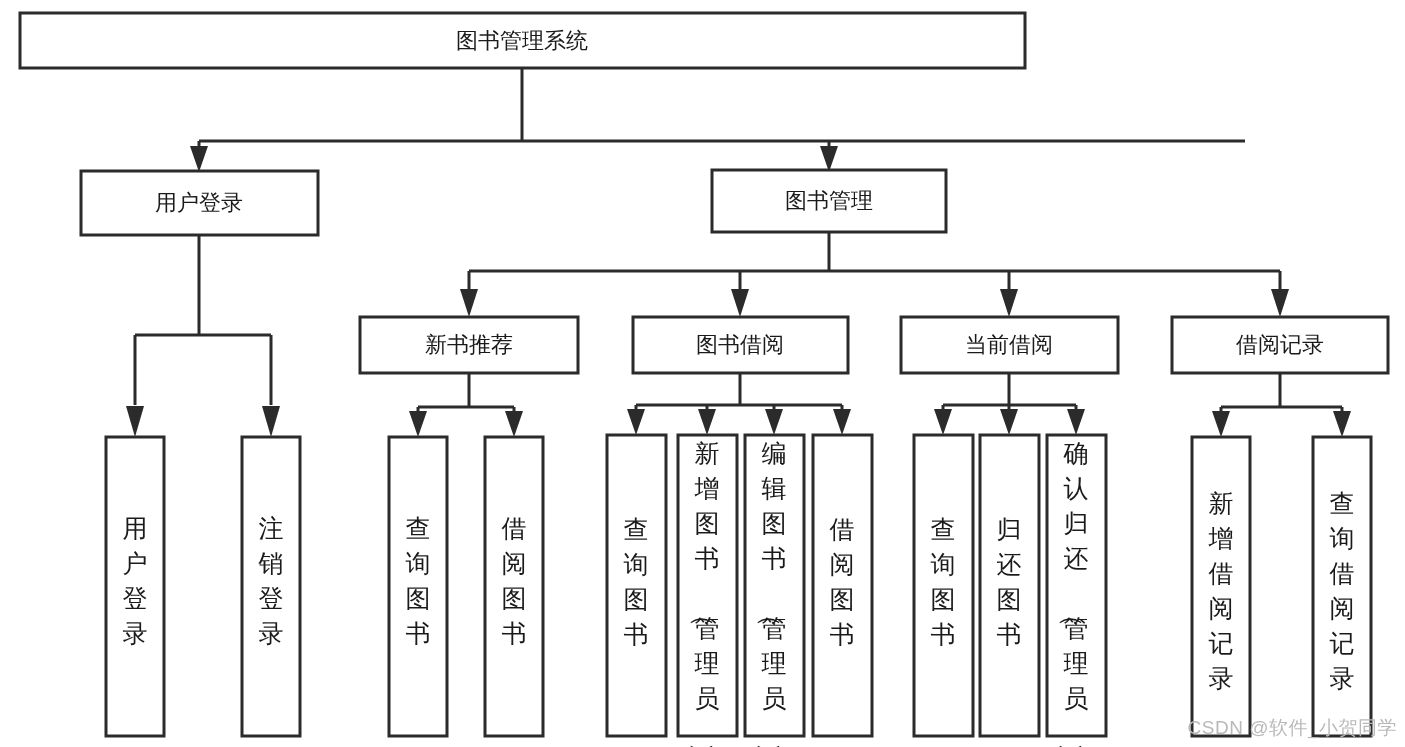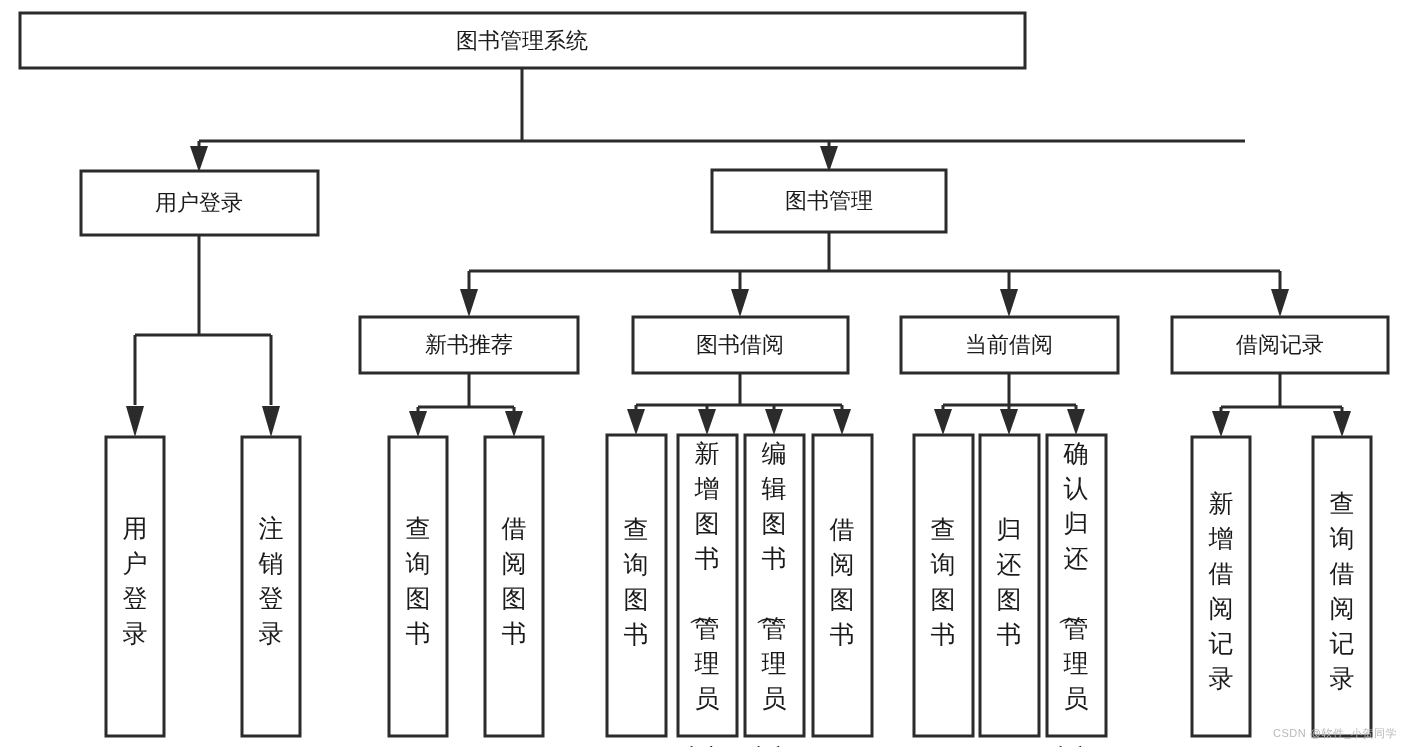--- a/index.html
+++ b/index.html
@@ -45,21 +45,21 @@
     font-family: "Liberation Sans", "DejaVu Sans", sans-serif;
     fill: #1a1a1a;
     font-size: 25px;
     text-anchor: middle;
   }
   .watermark {
     position: absolute;
     right: 8px;
     bottom: 6px;
     font-family: "Liberation Sans", "DejaVu Sans", sans-serif;
-    font-size: 11px;
+    font-size: 19px;
     color: #b9b9b9;
     letter-spacing: 0.5px;
     white-space: nowrap;
     pointer-events: none;
   }
 </style>
 </head>
 <body>
 
 <svg id="diagram" viewBox="0 0 1405 747" xmlns="http://www.w3.org/2000/svg">

